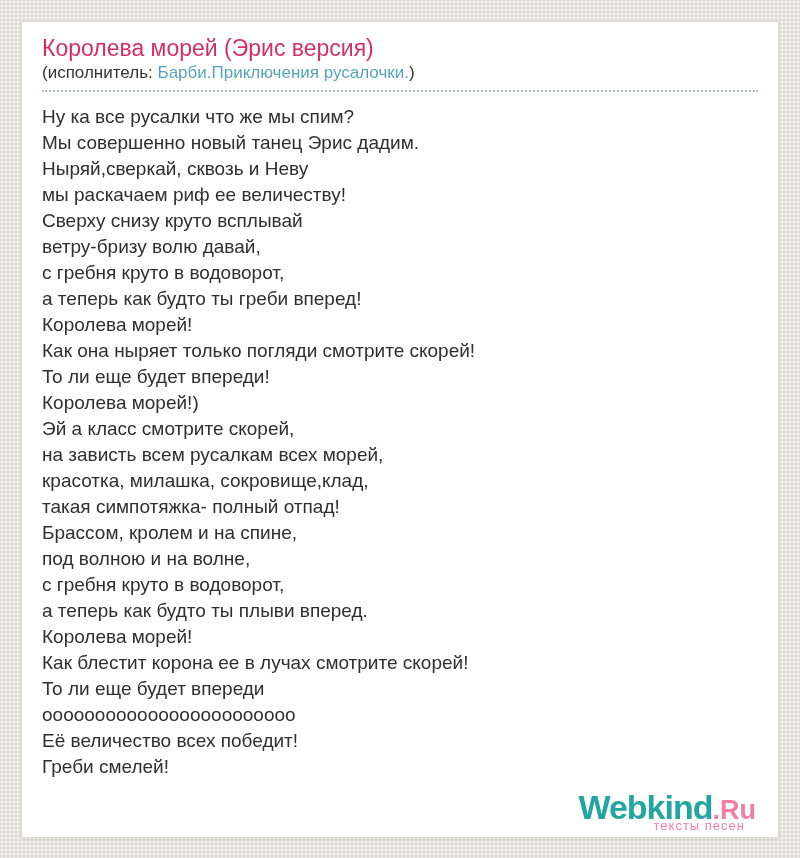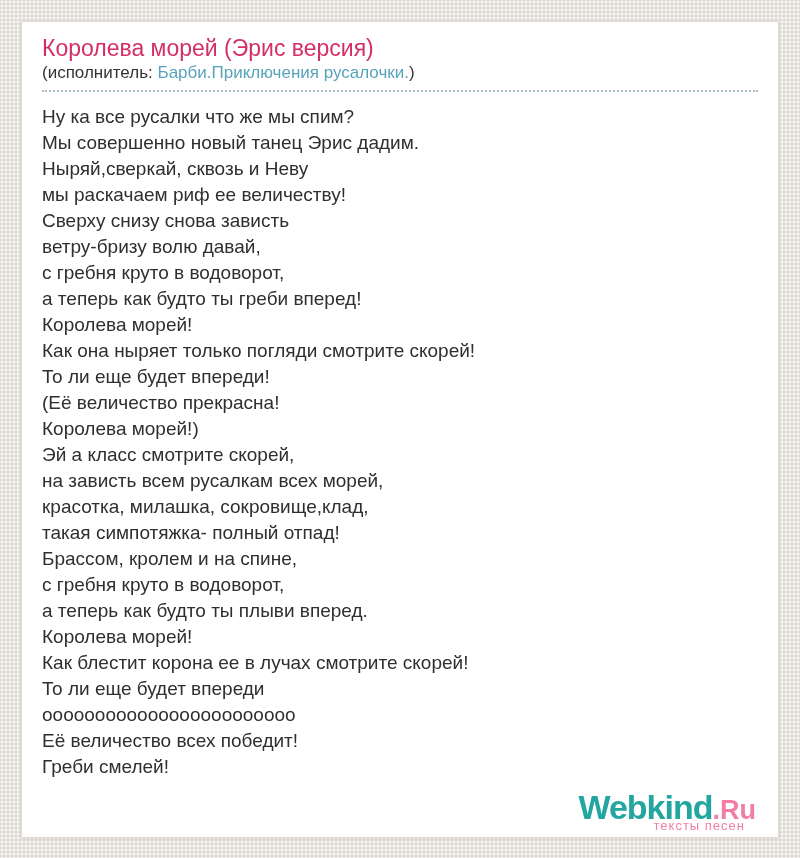--- a/index.html
+++ b/index.html
@@ -91,34 +91,34 @@
   <div class="header">
     <h1 class="title">Королева морей (Эрис версия)</h1>
     <div class="artist-line"><span>(исполнитель: </span><a class="artist-link">Барби.Приключения русалочки.</a><span>)</span></div>
   </div>
 
   <div class="lyrics">
       <div class="lyric-line">Ну ка все русалки что же мы спим?</div>
       <div class="lyric-line">Мы совершенно новый танец Эрис дадим.</div>
       <div class="lyric-line">Ныряй,сверкай, сквозь и Неву</div>
       <div class="lyric-line">мы раскачаем риф ее величеству!</div>
-      <div class="lyric-line">Сверху снизу снова зависть</div>
+      <div class="lyric-line">Сверху снизу круто всплывай</div>
       <div class="lyric-line">ветру-бризу волю давай,</div>
       <div class="lyric-line">с гребня круто в водоворот,</div>
       <div class="lyric-line">а теперь как будто ты греби вперед!</div>
       <div class="lyric-line">Королева морей!</div>
       <div class="lyric-line">Как она ныряет только погляди смотрите скорей!</div>
       <div class="lyric-line">То ли еще будет впереди!</div>
-      <div class="lyric-line">(Её величество прекрасна!</div>
       <div class="lyric-line">Королева морей!)</div>
       <div class="lyric-line">Эй а класс смотрите скорей,</div>
       <div class="lyric-line">на зависть всем русалкам всех морей,</div>
       <div class="lyric-line">красотка, милашка, сокровище,клад,</div>
       <div class="lyric-line">такая симпотяжка- полный отпад!</div>
       <div class="lyric-line">Брассом, кролем и на спине,</div>
+      <div class="lyric-line">под волною и на волне,</div>
       <div class="lyric-line">с гребня круто в водоворот,</div>
       <div class="lyric-line">а теперь как будто ты плыви вперед.</div>
       <div class="lyric-line">Королева морей!</div>
       <div class="lyric-line">Как блестит корона ее в лучах смотрите скорей!</div>
       <div class="lyric-line">То ли еще будет впереди</div>
       <div class="lyric-line">оооооооооооооооооооооооо</div>
       <div class="lyric-line">Её величество всех победит!</div>
       <div class="lyric-line">Греби смелей!</div>
     </div>
 

